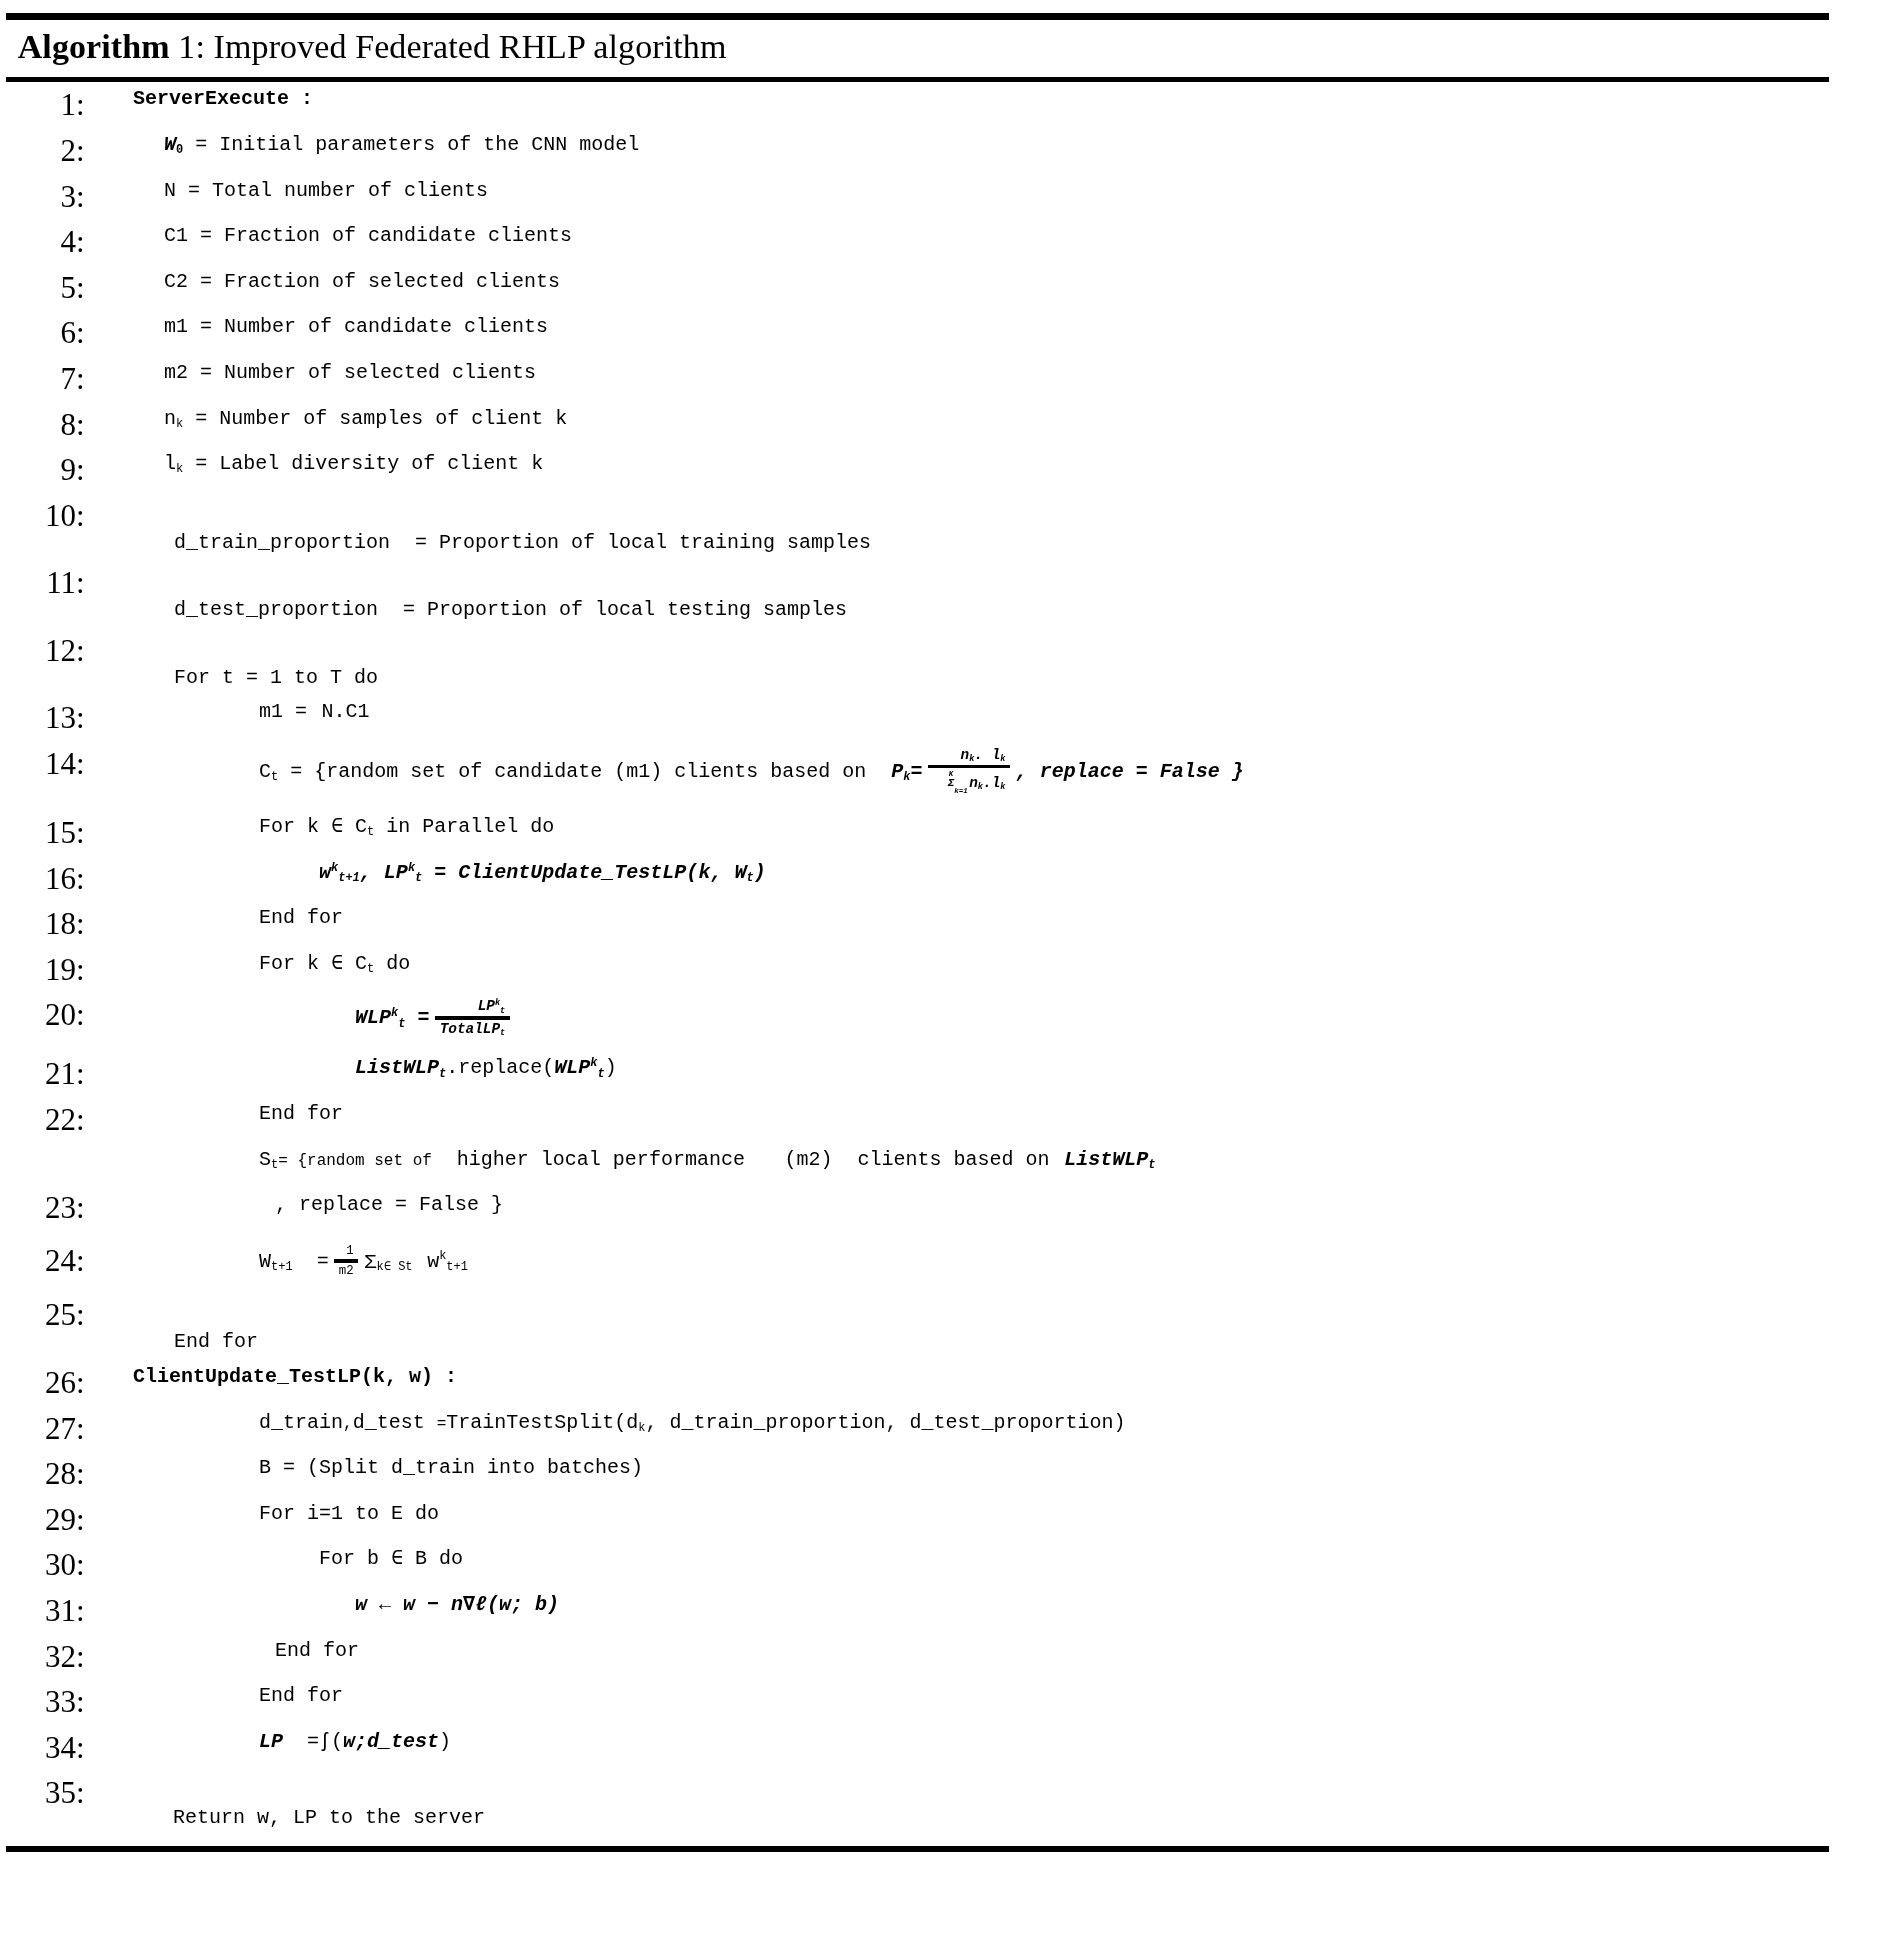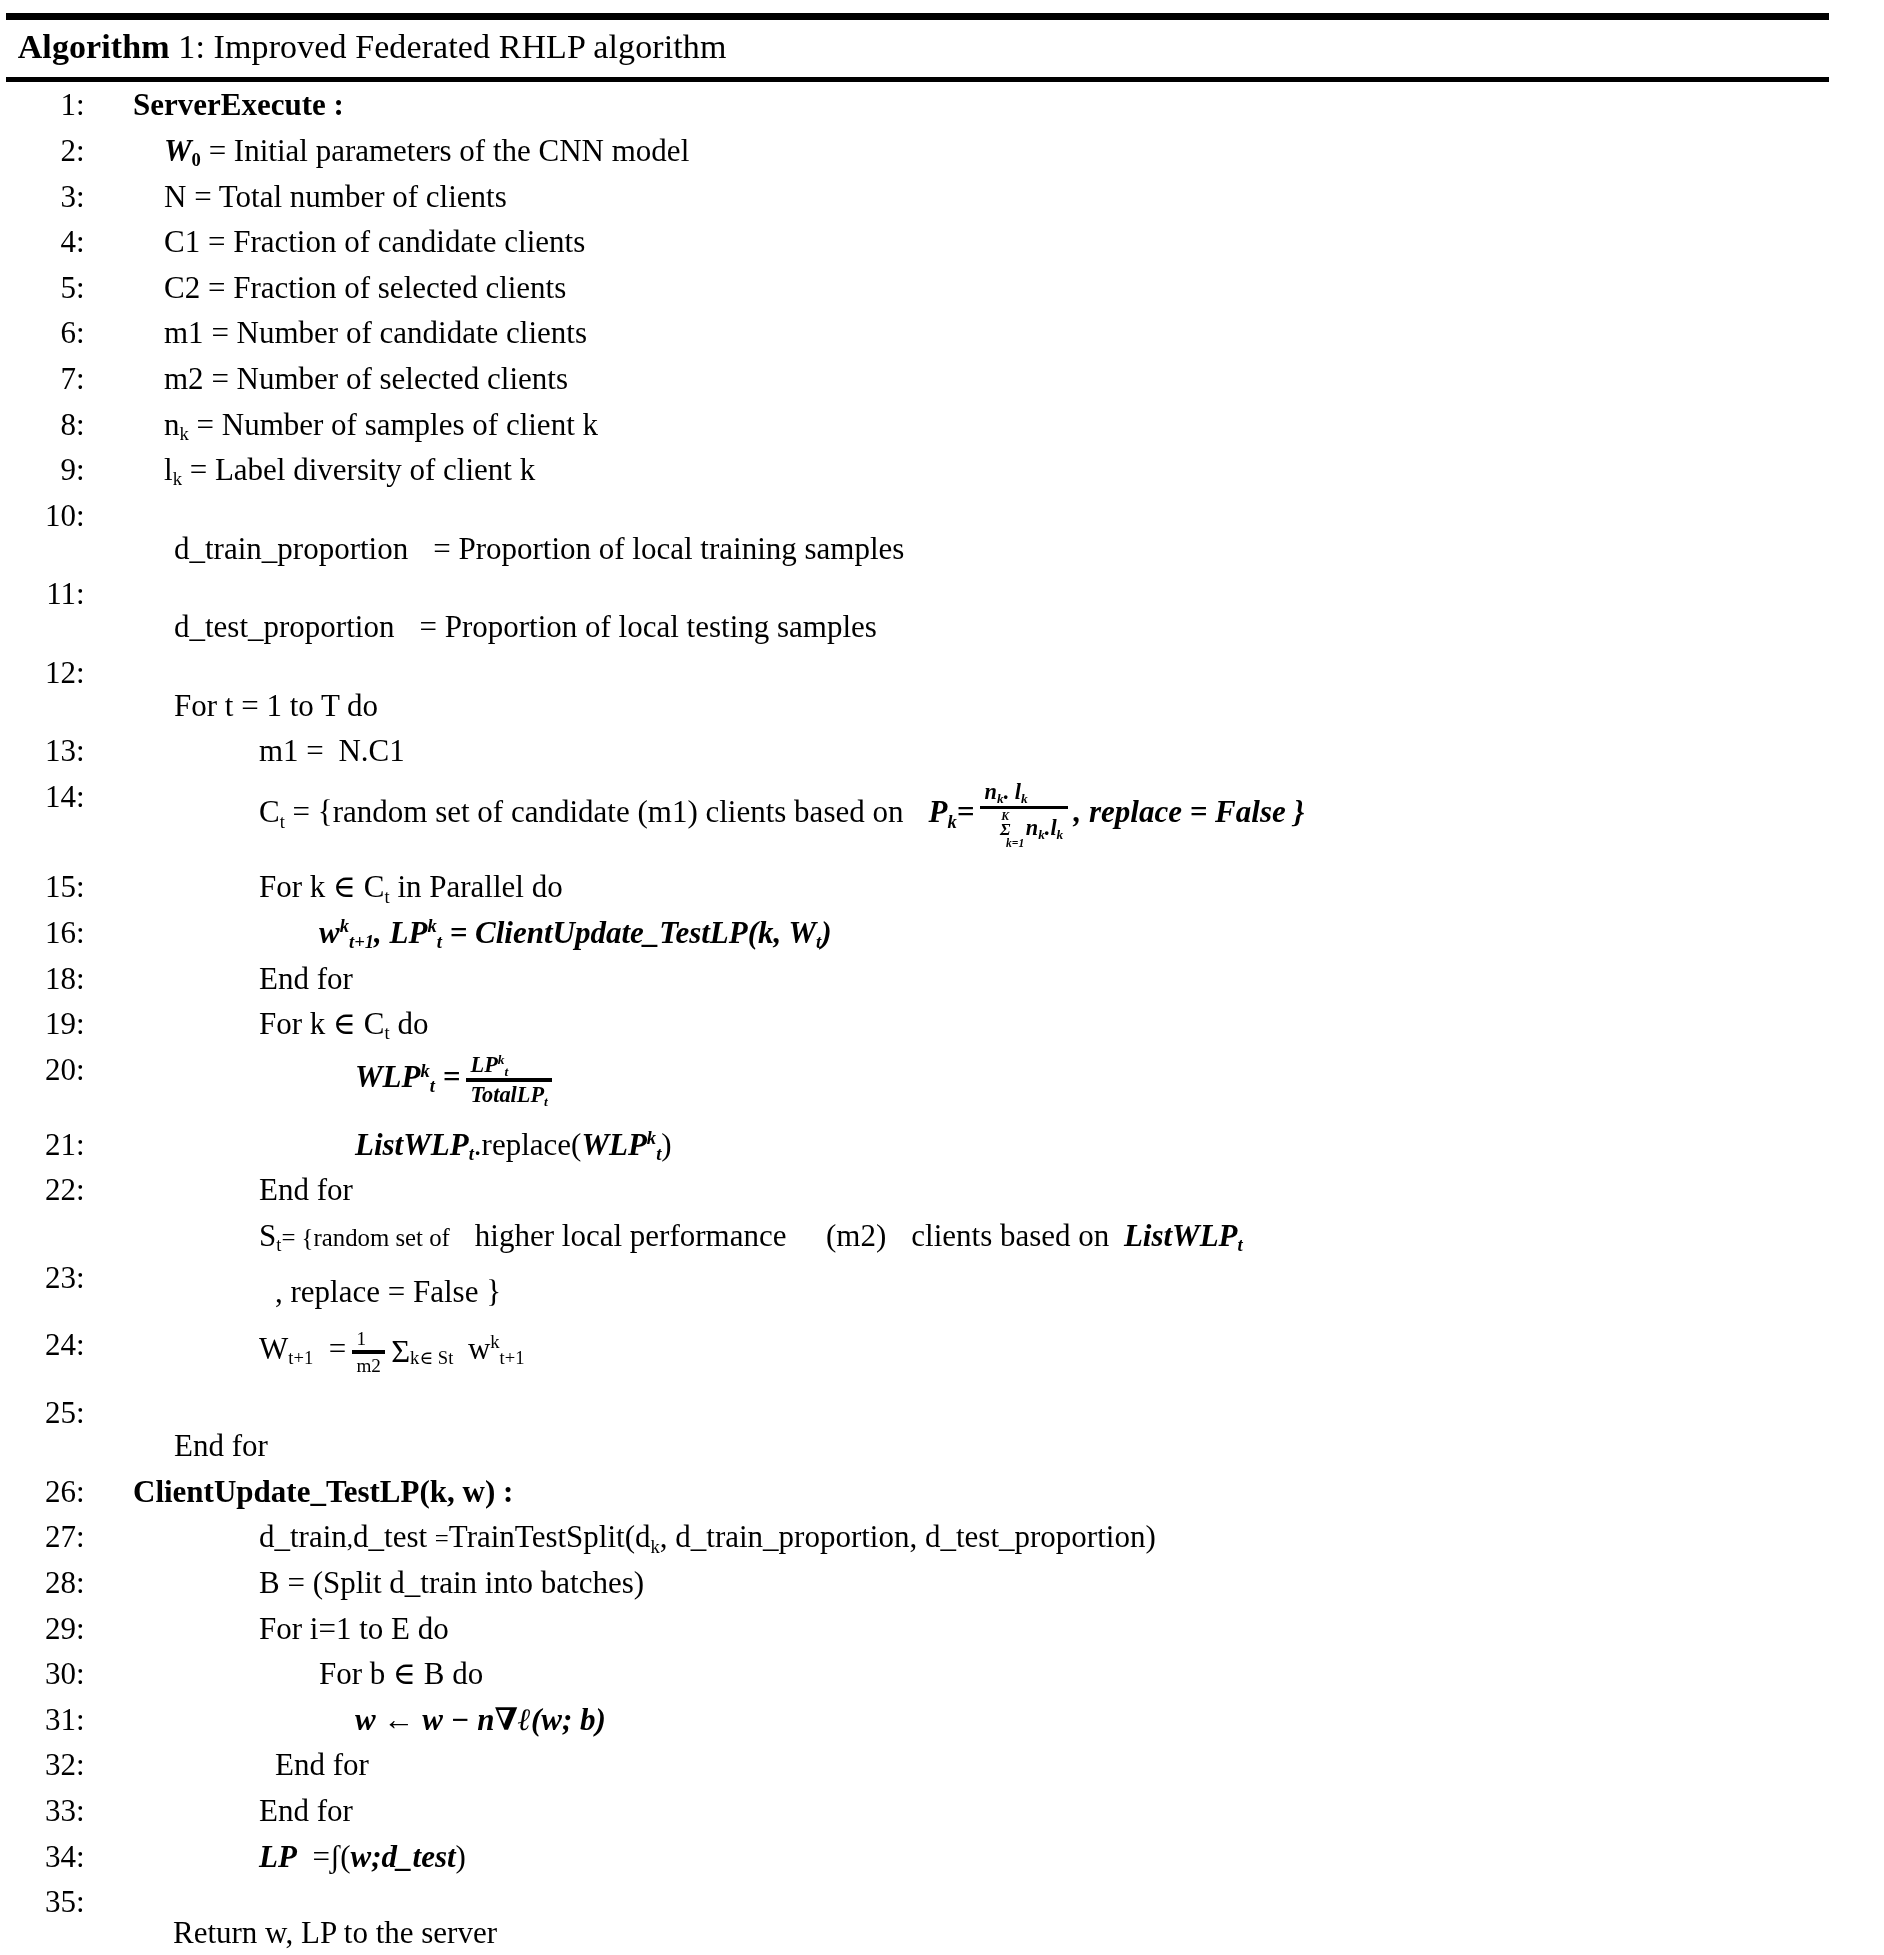--- a/index.html
+++ b/index.html
@@ -51,24 +51,25 @@
     min-width: 86px;
     text-align: right;
     font-size: 31px;
     line-height: 1.0;
     padding-right: 7.3px;
     box-sizing: border-box;
     white-space: nowrap;
   }
 
   .content {
-    font-size: 31px;
+    font-size: 20px;
     line-height: 1.0;
     white-space: nowrap;
     flex: 1;
+    font-family: Liberation Mono, monospace;
   }
 
   
   .row          { margin-bottom: 14.6px; }
   .row.tall     { margin-bottom: 22px; }
   .row.snug     { margin-bottom: 11.7px; flex-direction: column; }
 
   
   .i0  { padding-left: 41px; }
   .i1  { padding-left: 72px; }
@@ -88,21 +89,21 @@
   }
   sub { vertical-align: -0.28em; }
   sup { vertical-align: 0.58em; }
 
   .sm { font-size: 0.80em; }
 
   
   .frac {
     display: inline-flex;
     flex-direction: column;
-    align-items: flex-start;
+    align-items: flex-end;
     vertical-align: middle;
     margin: 0 5.8px;
     line-height: 1.0;
   }
   .frac .num {
     padding: 0 4.4px 2.2px 4.4px;
     font-size: 0.72em;
   }
   .frac .bar {
     width: 100%;

